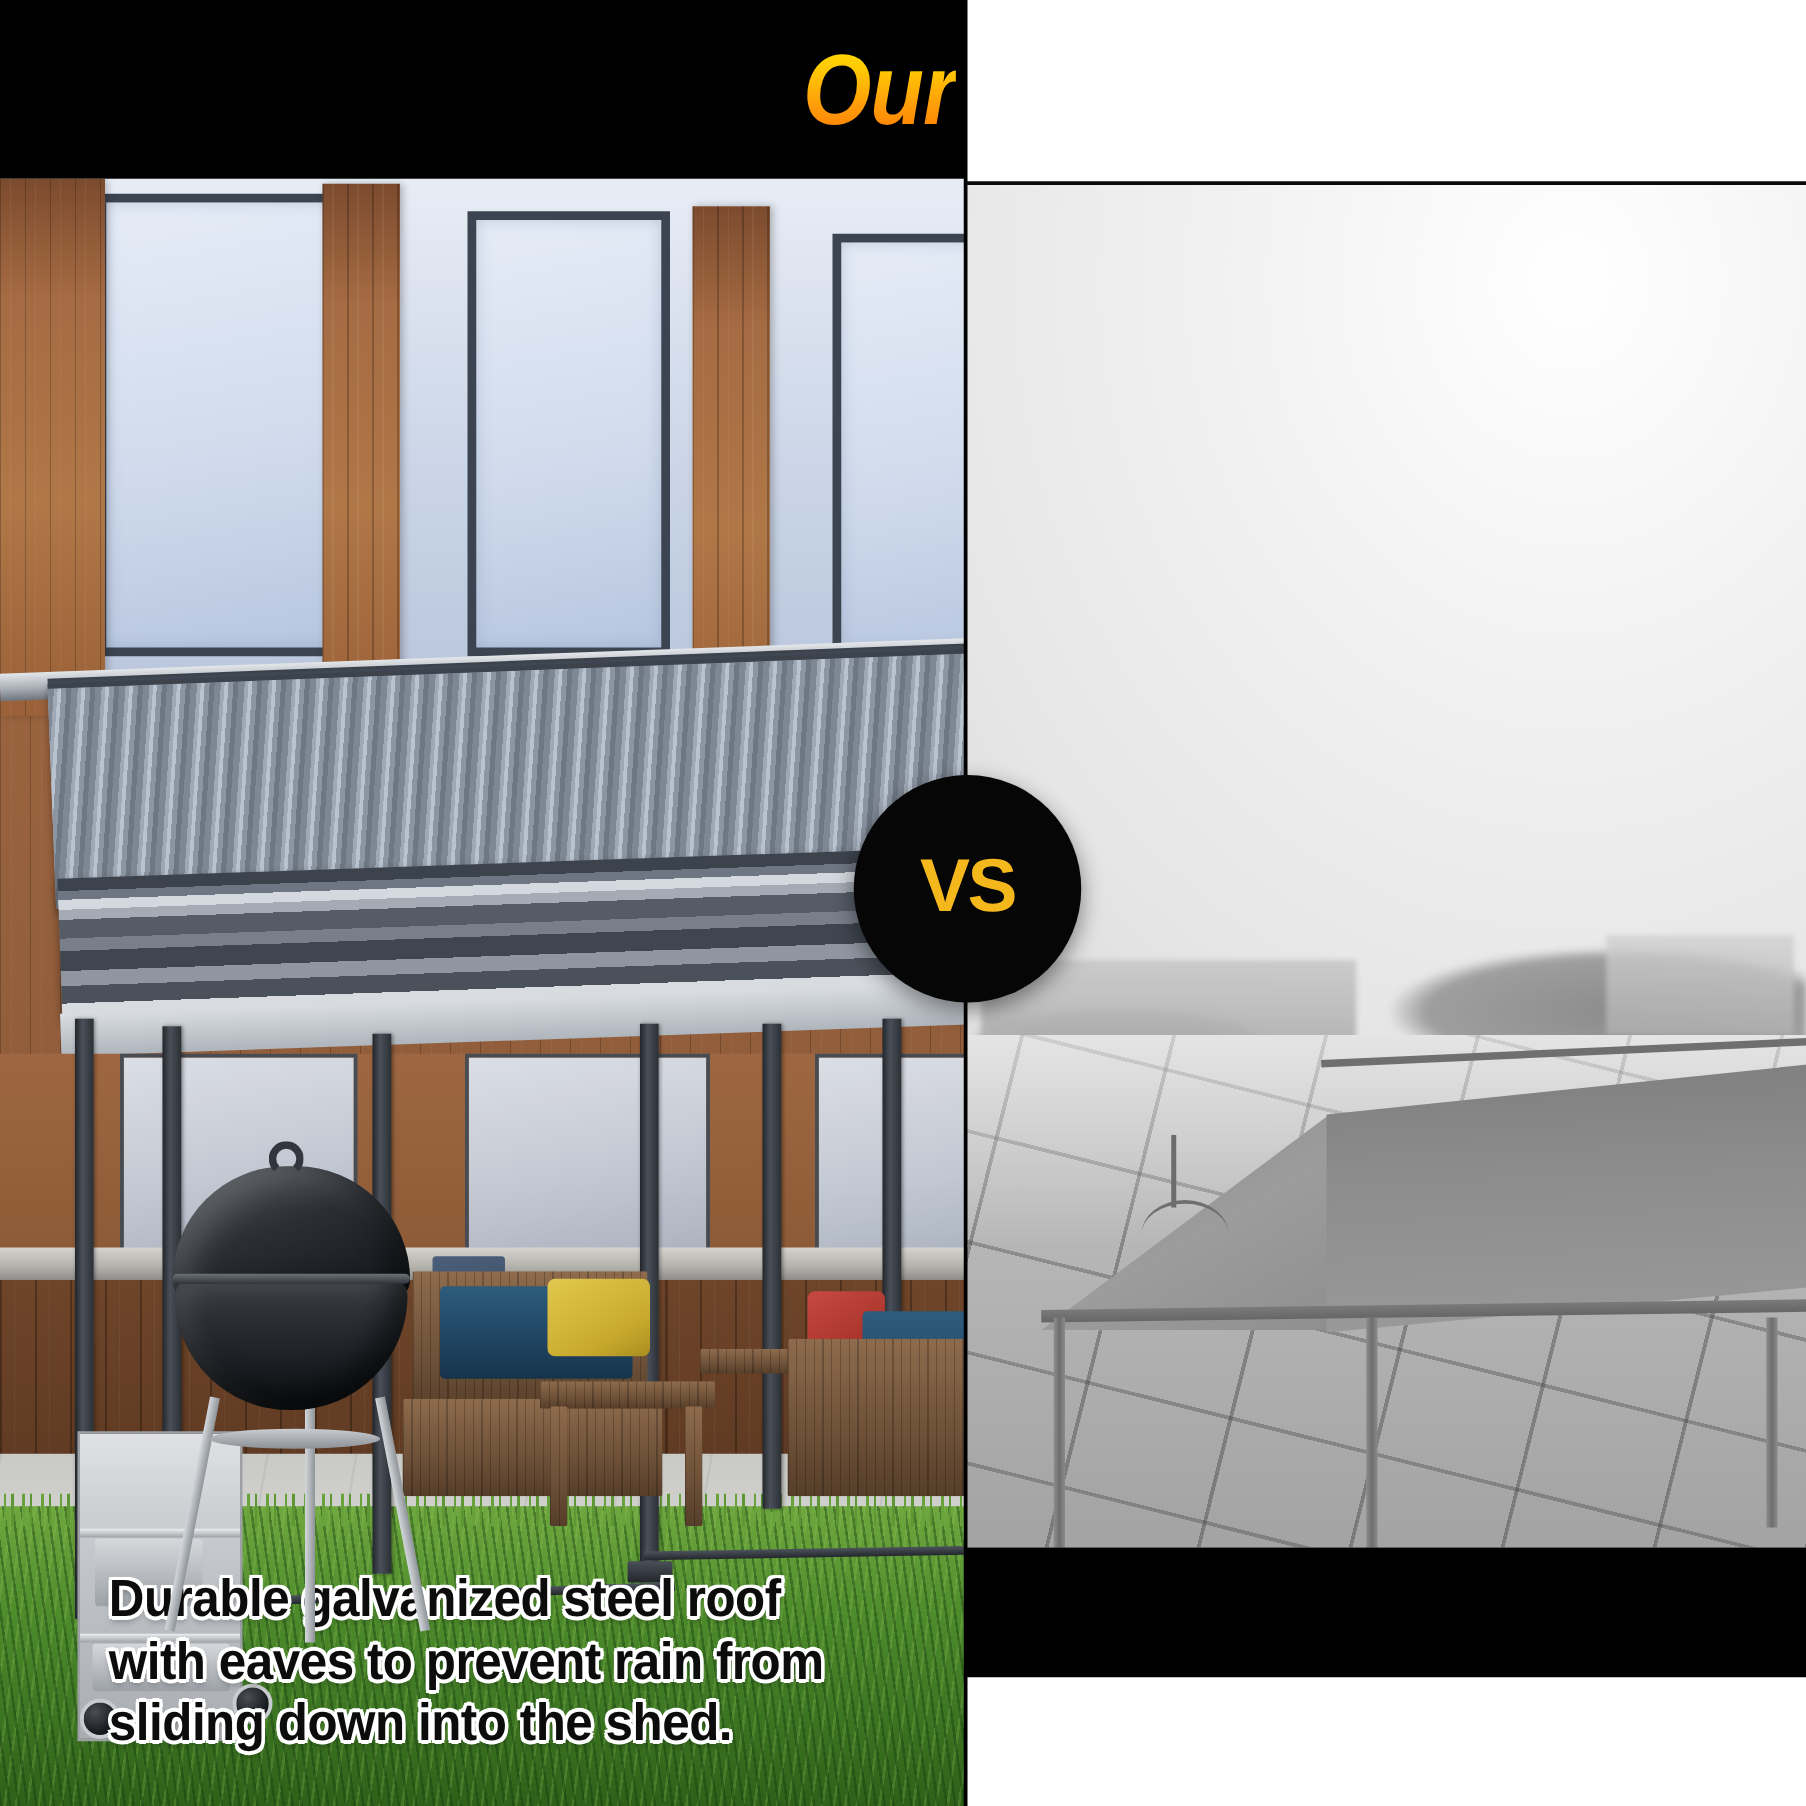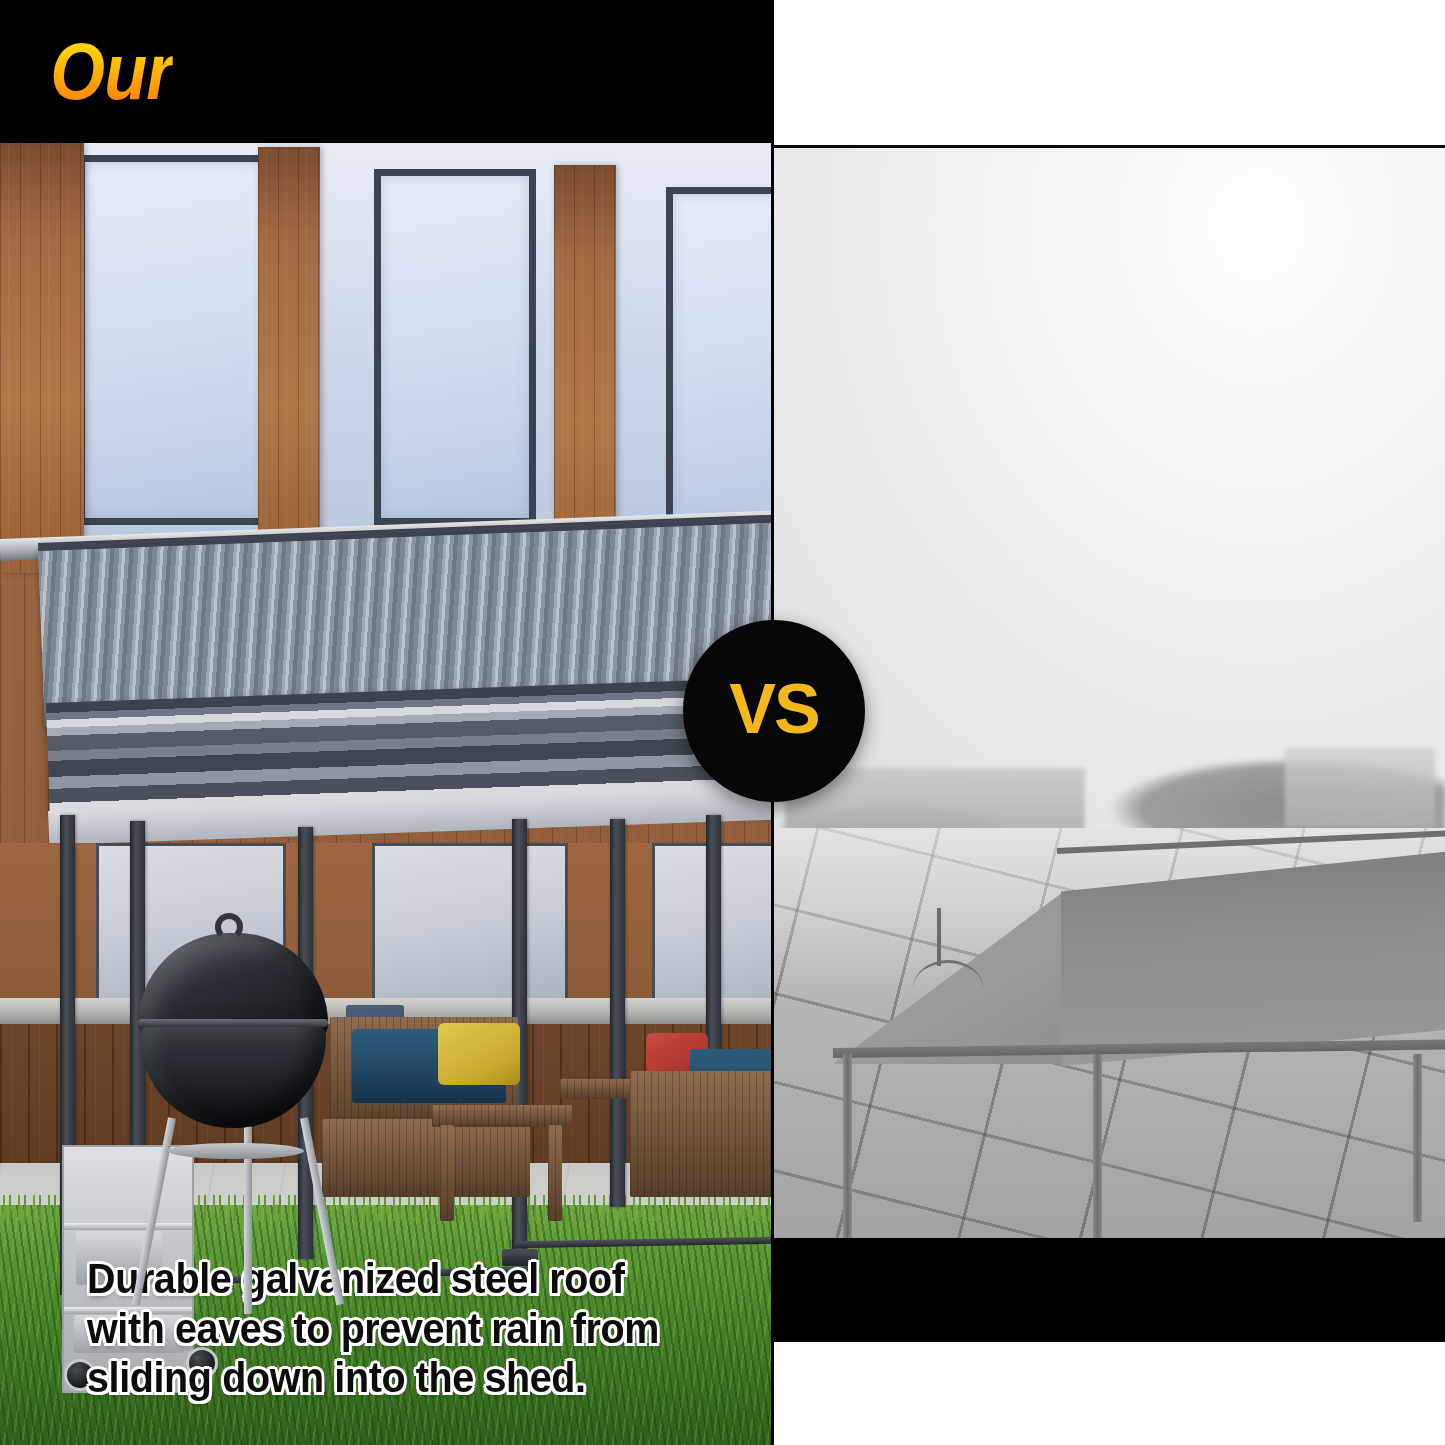--- a/index.html
+++ b/index.html
@@ -8,21 +8,21 @@
 
   #stage { position:relative; width:1445px; height:1445px; background:#ffffff; }
 
   
   .panel { position:absolute; top:0; height:1445px; overflow:hidden; }
   #panel-our   { left:0;    width:773px; background:#000; }
   #panel-other { left:773px; width:672px; background:#fff; }
 
   
   .hdr { position:absolute; left:0; top:0; width:100%; display:flex;
-         align-items:center; justify-content:flex-start;padding-left:42px; }
+         align-items:center; justify-content:flex-end;padding-left:42px; }
   #hdr-our   { height:143px; background:#000000; }
   #hdr-other { height:148px; background:#ffffff; }
 
   .hdr-txt { font-weight:bold; font-style:italic; font-size:80px;
              letter-spacing:-1px; line-height:1;
              -webkit-background-clip:text; background-clip:text;
              color:transparent; -webkit-text-fill-color:transparent;
              transform:scaleX(.88); }
   #label-our   { background-image:linear-gradient(180deg,#FFE000 0%,#FFC805 30%,#FF9A0A 68%,#FF7A00 100%); }
   #label-other { background-image:linear-gradient(180deg,#C9C9C9 0%,#9A9A9A 28%,#5B5B5B 62%,#3A3A3A 100%);
@@ -241,21 +241,21 @@
   #divider-v { position:absolute; left:771px; top:0; width:3px; height:1445px;
     background:#000000; z-index:40; }
   #divider-h-other { position:absolute; left:773px; top:145px; width:672px; height:3px;
     background:#0b0b0b; z-index:41; }
 
   
   #vs-badge { position:absolute; left:683px; top:620px; width:182px; height:182px;
     border-radius:50%; background:#060606; z-index:60;
     display:flex; align-items:center; justify-content:center;
     box-shadow:0 6px 18px rgba(0,0,0,.45); }
-  #vs-text { font-size:70px; font-weight:bold; color:#F5B81C; letter-spacing:-2px;
+  #vs-text { font-size:60px; font-weight:bold; color:#F5B81C; letter-spacing:-2px;
     line-height:1; transform:translateY(-2px); }
 </style>
 </head>
 <body>
 
 <div id="stage">
 
   <div class="panel" id="panel-our">
 
     <div class="hdr" id="hdr-our">

